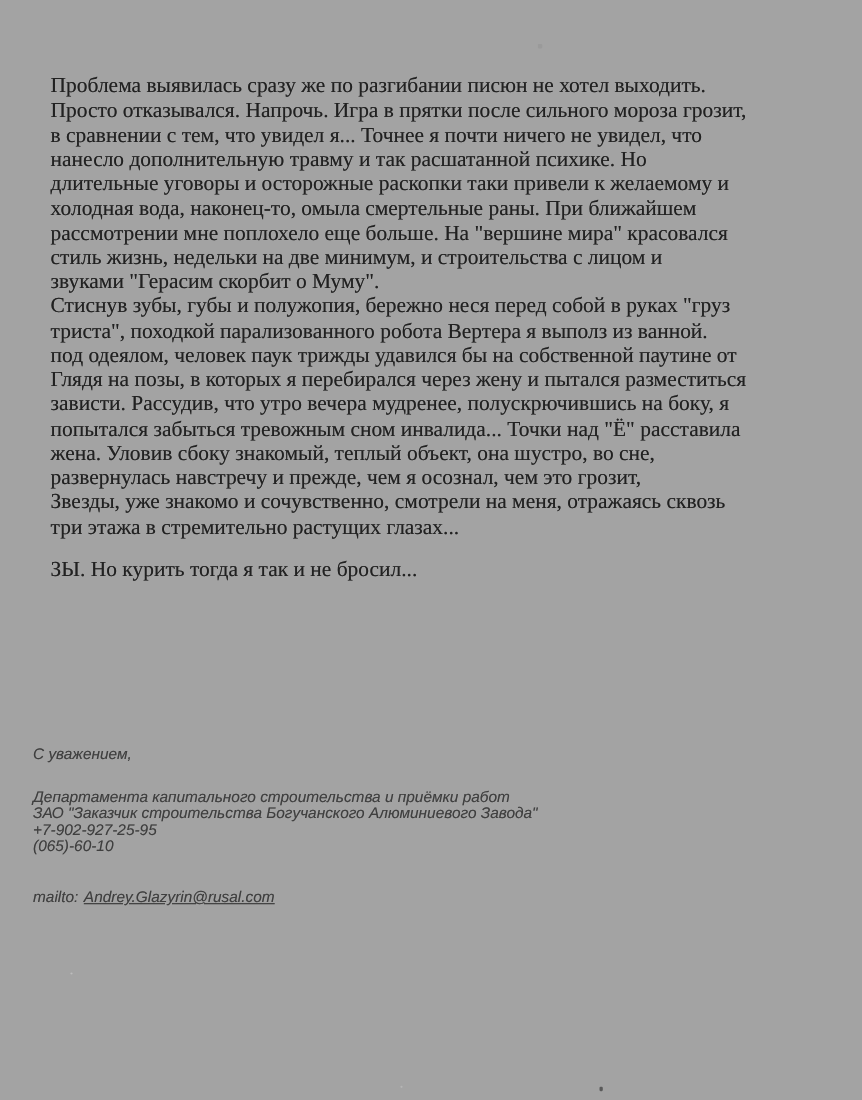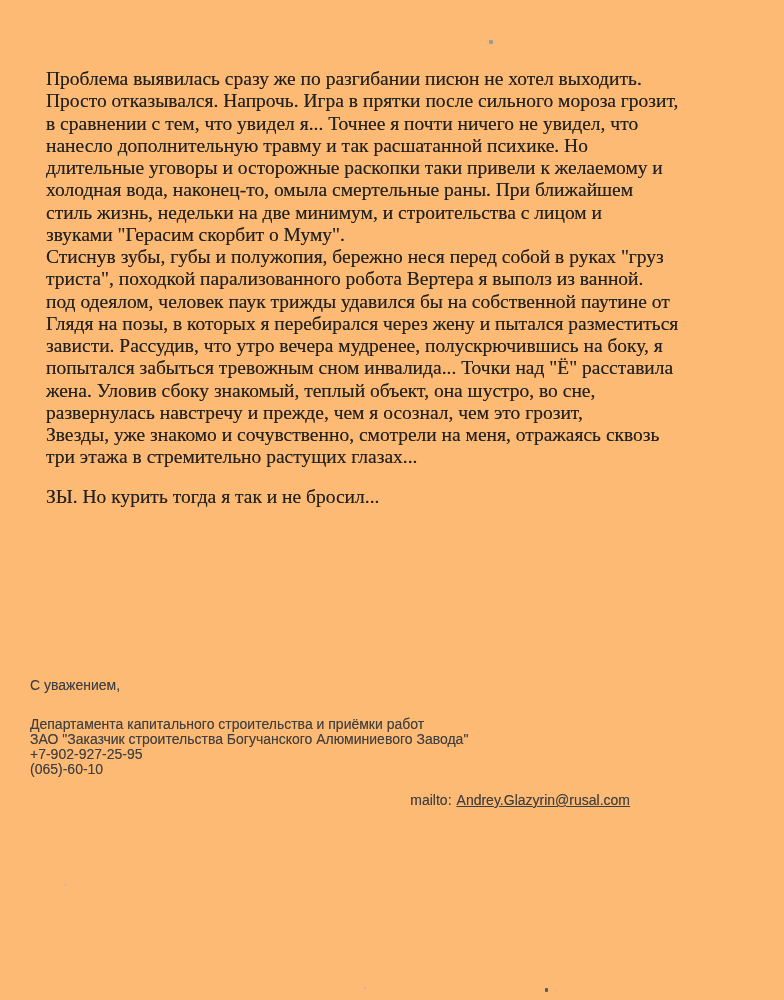--- a/index.html
+++ b/index.html
@@ -6,21 +6,21 @@
   body {
     width: 784px;
     height: 1000px;
     background: #ffffff;
     font-family: "Liberation Serif", serif;
   }
   .page {
     position: relative;
     width: 784px;
     height: 1000px;
-    background: #fdba74;
+    background: #a3a3a3;
     overflow: hidden;
   }
   
   .body-text {
     position: absolute;
     left: 46px;
     top: 68px;
     width: 706px;
     font-family: "Liberation Serif", serif;
     font-size: 19.5px;
@@ -40,27 +40,28 @@
   .signature {
     position: absolute;
     left: 30px;
     top: 678px;
     width: 600px;
     font-family: "Liberation Sans", sans-serif;
     font-size: 14px;
     line-height: 15px;
     color: #3f3f3f;
     text-shadow: 0 0 0.6px rgba(70,70,70,0.5);
+    font-style: italic;
   }
   .sig-line {
     margin: 0;
     white-space: nowrap;
   }
   .sig-salutation { margin-bottom: 24px; }
-  .sig-email-row { margin-top: 16px; text-align: right; }
+  .sig-email-row { margin-top: 31px; }
   .email-link {
     color: #3f3f3f;
     text-decoration: underline;
     margin-left: 5px;
     cursor: pointer;
   }
   
   .speck {
     position: absolute;
     border-radius: 1px;
@@ -77,20 +78,21 @@
 
   <div class="speck speck-top"></div>
 
   <div class="body-text">
     <p class="line">Проблема выявилась сразу же по разгибании писюн не хотел выходить.</p>
     <p class="line">Просто отказывался. Напрочь. Игра в прятки после сильного мороза грозит,</p>
     <p class="line">в сравнении с тем, что увидел я... Точнее я почти ничего не увидел, что</p>
     <p class="line">нанесло дополнительную травму и так расшатанной психике. Но</p>
     <p class="line">длительные уговоры и осторожные раскопки таки привели к желаемому и</p>
     <p class="line">холодная вода, наконец-то, омыла смертельные раны. При ближайшем</p>
+    <p class="line">рассмотрении мне поплохело еще больше. На "вершине мира" красовался</p>
     <p class="line">стиль жизнь, недельки на две минимум, и строительства с лицом и</p>
     <p class="line">звуками "Герасим скорбит о Муму".</p>
     <p class="line">Стиснув зубы, губы и полужопия, бережно неся перед собой в руках "груз</p>
     <p class="line">триста", походкой парализованного робота Вертера я выполз из ванной.</p>
     <p class="line">под одеялом, человек паук трижды удавился бы на собственной паутине от</p>
     <p class="line">Глядя на позы, в которых я перебирался через жену и пытался разместиться</p>
     <p class="line">зависти. Рассудив, что утро вечера мудренее, полускрючившись на боку, я</p>
     <p class="line">попытался забыться тревожным сном инвалида... Точки над "Ё" расставила</p>
     <p class="line">жена. Уловив сбоку знакомый, теплый объект, она шустро, во сне,</p>
     <p class="line">развернулась навстречу и прежде, чем я осознал, чем это грозит,</p>

